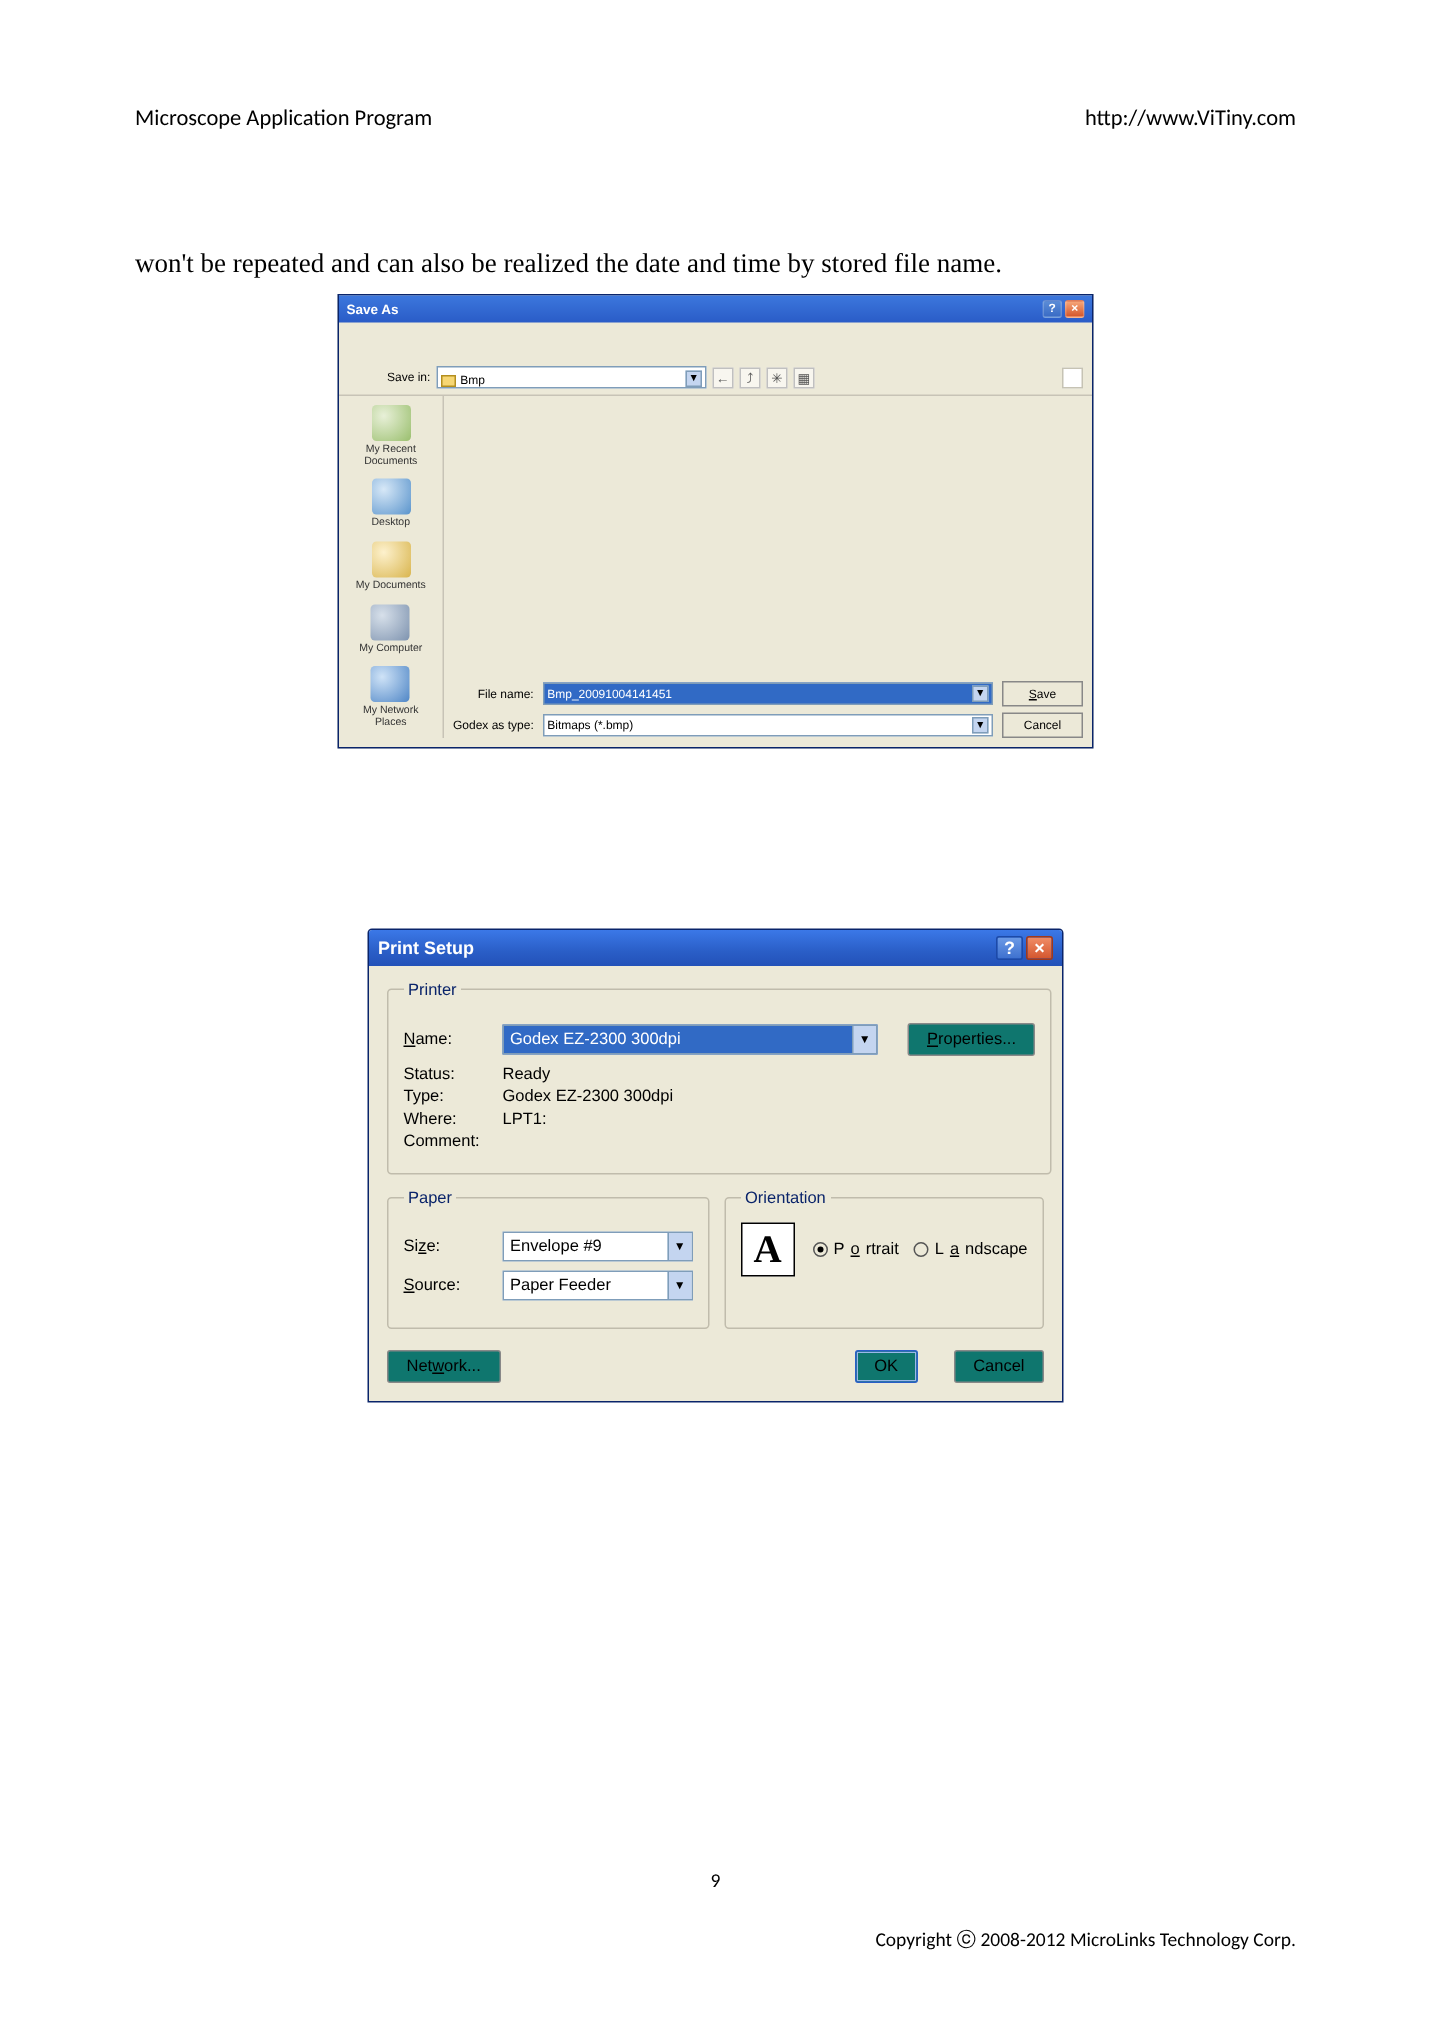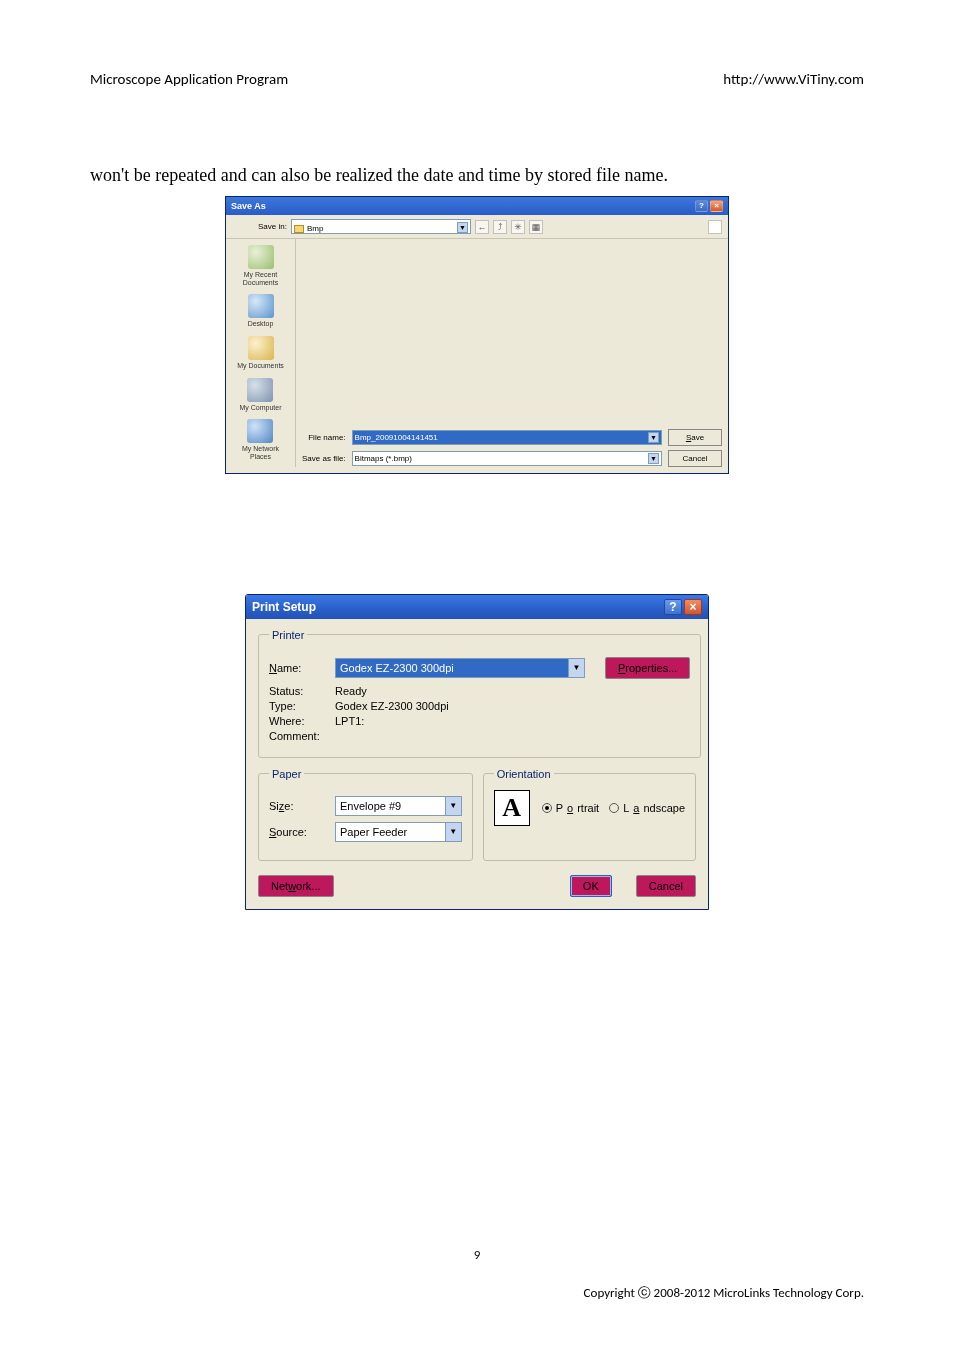--- a/index.html
+++ b/index.html
@@ -53,20 +53,21 @@
   .titlebar-btn {
     width:13px;height:12px;background:#e88b5e;
     background: linear-gradient(#f6a679,#d4562b);
     border:1px solid #fff3; border-radius:2px;
     color:#fff;font-size:8px;line-height:10px;text-align:center;
   }
   .titlebar-btn.help { background:linear-gradient(#5a8cd6,#3a6bc5);}
   .saveas-toolbar {
     display:flex; align-items:center; gap:4px; padding:4px 6px;
     border-bottom:1px solid #c7c3b6;
+    margin-top:25px;
   }
   .saveas-toolbar label { font-size:8px; }
   .savein-combo {
     flex:0 0 180px; height:15px; background:#fff;border:1px solid #7f9db9;
     display:flex;align-items:flex-end;gap:3px;padding:0 2px;font-size:8px;
   }
   .folder-ico {width:10px;height:8px;background:#f7d774;border:1px solid #b48f1f;}
   .combo-arrow{margin-left:auto;width:11px;height:11px;background:#c4d5f0;border:1px solid #7f9db9;font-size:7px;text-align:center;line-height:9px;}
   .tb-ico{width:14px;height:14px;border:1px solid #c0c0c0;background:#f8f6ef;font-size:9px;text-align:center;line-height:12px;color:#555;}
   .tb-spacer{flex:1;}
@@ -144,21 +145,21 @@
     flex:0 0 210px;height:20px;background:#fff;border:1px solid #7f9db9;
     display:flex;align-items:center;padding:0 4px;font-size:11px;position:relative;
   }
   .combo.wide{flex:0 0 250px;}
   .combo .arr{
     position:absolute;right:0;top:0;bottom:0;width:16px;background:#c4d5f0;
     border-left:1px solid #7f9db9;display:flex;align-items:center;justify-content:center;font-size:8px;
   }
   .combo.sel{background:#316ac5;color:#fff;}
   .btn{
-    height:22px;padding:0 12px;background:#be185d;border:1px solid #888;
+    height:22px;padding:0 12px;background:#0f766e;border:1px solid #888;
     border-radius:2px;font-size:11px;
   }
   .btn.def{border:1px solid #2a5ec7;box-shadow:inset 0 0 0 1px #9bb8e8;}
   .printer-info{margin-top:6px;}
   .printer-info .row{margin:3px 0;}
   .printer-info .val{color:#000;}
   .two-col{display:flex;gap:10px;}
   .two-col fieldset{flex:1;}
   .orient-box{display:flex;align-items:center;gap:12px;}
   .orient-icon{
@@ -241,21 +242,21 @@
       </div>
     </div>
     <div class="saveas-bottom">
       <label><span>File name:</span></label>
       <div class="txt-combo sel">
         <span>Bmp_20091004141451</span>
         <span class="combo-arrow" style="background:#c4d5f0;color:#000;">▼</span>
       </div>
       <button class="win-btn"><span class="underline">S</span><span></span>ave</button>
 
-      <label><span>Save as file:</span></label>
+      <label><span>Godex as type:</span></label>
       <div class="txt-combo">
         <span>Bitmaps (*.bmp)</span>
         <span class="combo-arrow">▼</span>
       </div>
       <button class="win-btn">Cancel</button>
     </div>
   </div>
 
   <div class="printsetup">
     <div class="ps-titlebar">

